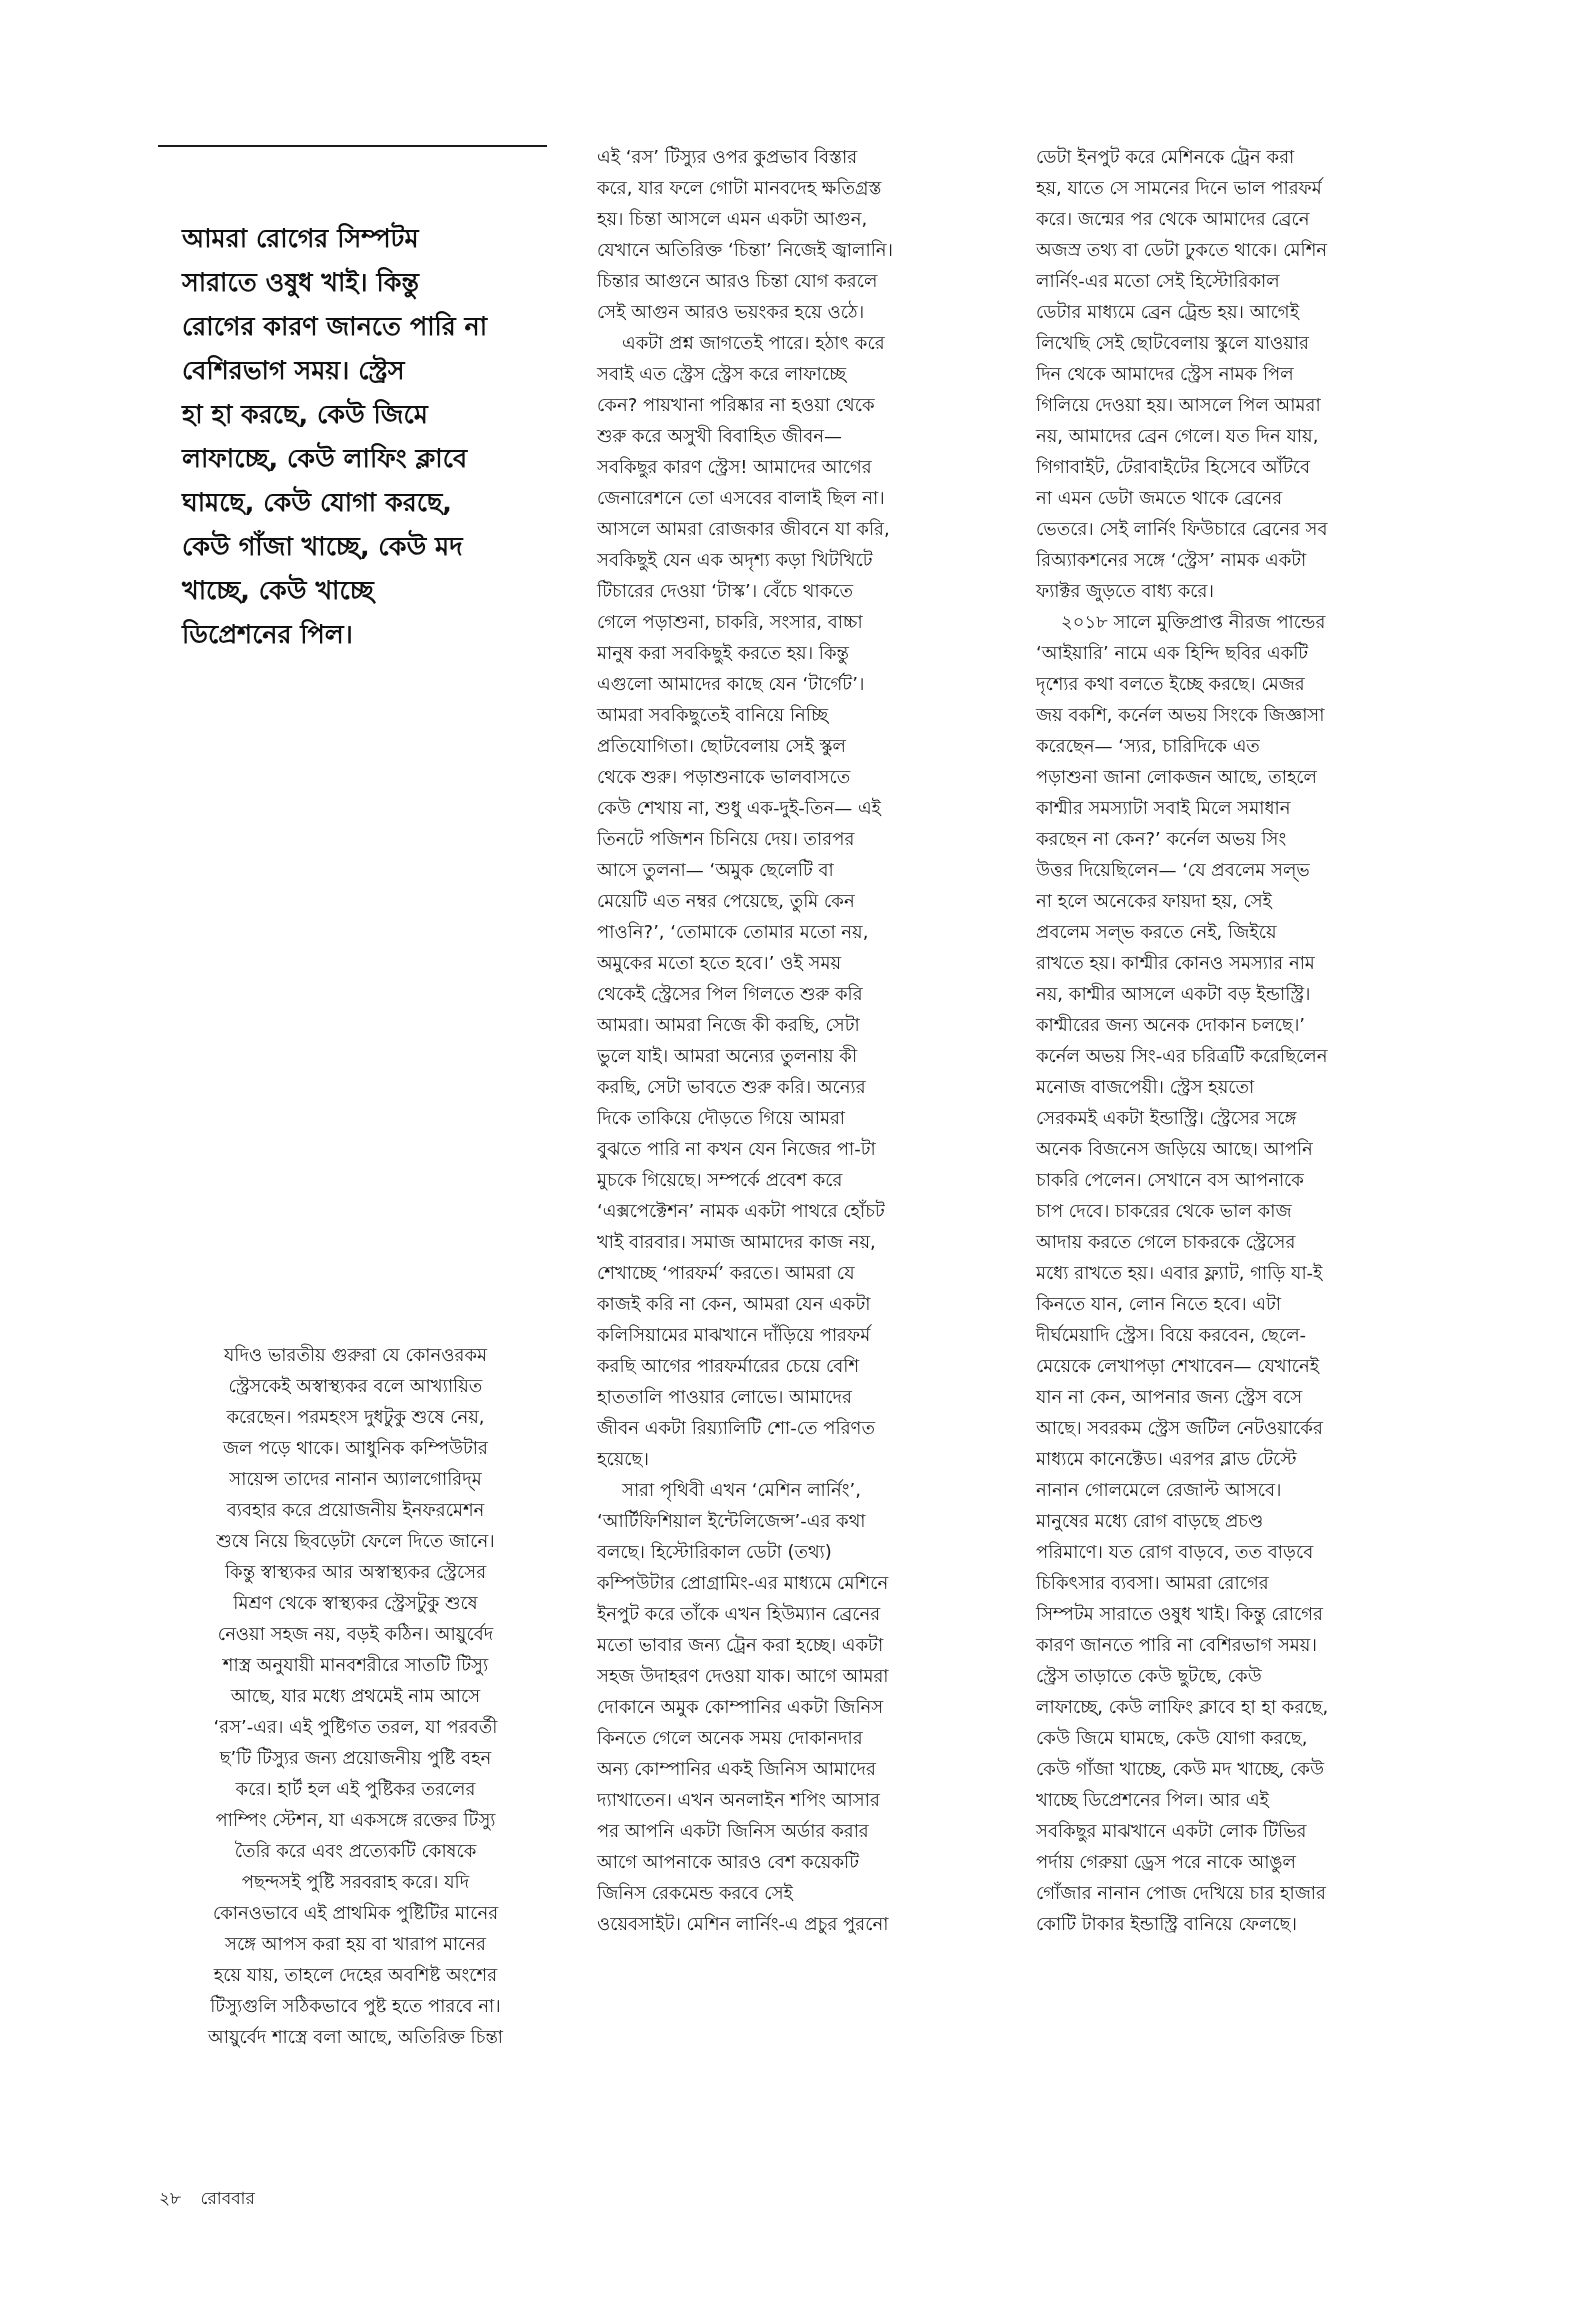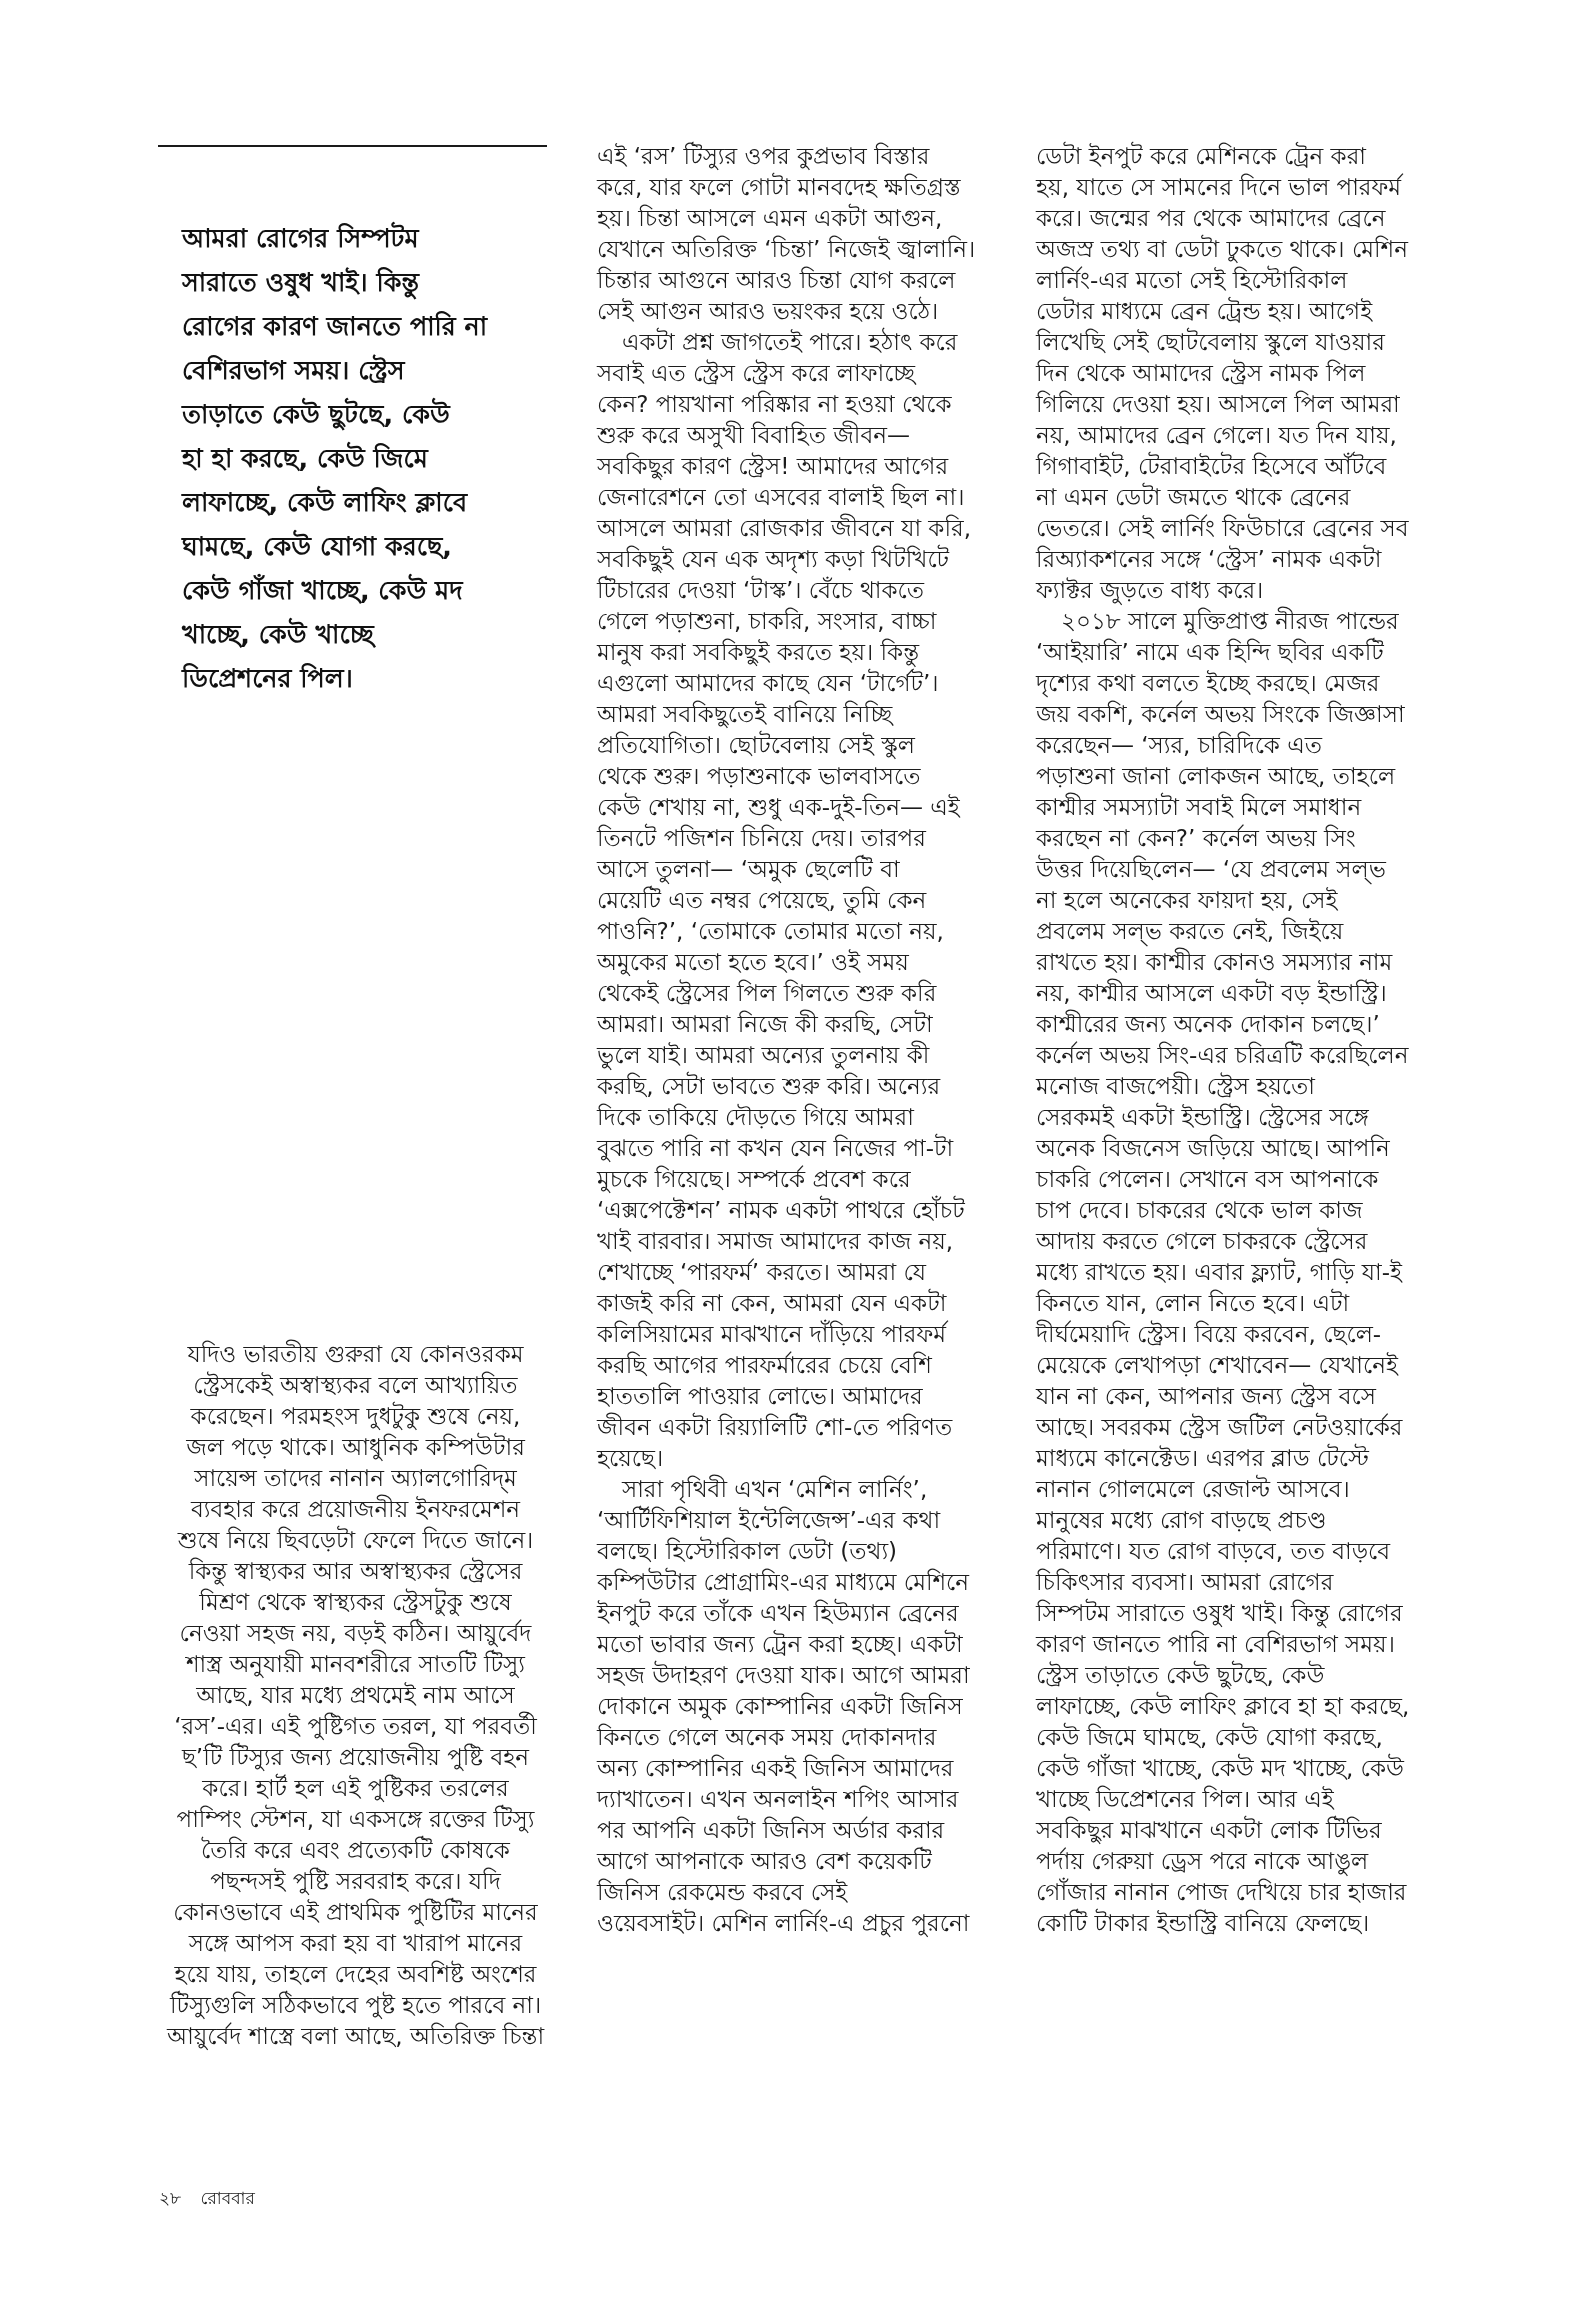--- a/index.html
+++ b/index.html
@@ -2,40 +2,39 @@
 <html style="font-size:12.3px"><head>
 <meta charset="utf-8">
 <style>
   html, body { margin: 0; padding: 0; background: #ffffff; }
   body { width: 1591px; height: 2319px; position: relative; overflow: hidden;
          font-family: "DejaVu Sans", sans-serif; color: #1a1a1a; }
   .rule { position: absolute; left: 158px; top: 145px; width: 389px; height: 1.5px; background: #1a1a1a; }
   .pullquote { position: absolute; left: 159px; top: 216px; width: 400px;
                font-size: 25.4px; line-height: 44px; font-weight: bold; color: #111; margin-left: 23px; }
   .pullquote .ln { display: block; white-space: nowrap; }
-  .col { position: absolute; font-size: 23px; line-height: 31px; color: #1c1c1c; }
+  .col { position: absolute; font-size: 18px; line-height: 31px; color: #1c1c1c; }
   .col .ln { display: block; white-space: nowrap; }
   .col .ln.indent { padding-left: 25px; }
   #col-left { left: 159px; top: 1339px; width: 393px; text-align: center; }
   #col-mid { left: 597px; top: 141px; width: 400px; }
   #col-right { left: 1036px; top: 141px; width: 400px; }
   .folio { position: absolute; left: 159px; top: 2185px; font-size: 17px; color: #222; }
   .folio span { margin-right: 14px; }
 </style>
 </head>
 <body>
 
 <div class="rule"></div>
 
 <div class="pullquote" id="pullquote">
     <span class="ln">আমরা রোগের সিম্পটম</span>
     <span class="ln">সারাতে ওষুধ খাই। কিন্তু</span>
     <span class="ln">রোগের কারণ জানতে পারি না</span>
     <span class="ln">বেশিরভাগ সময়। স্ট্রেস</span>
-    <span class="ln">তাড়াতে কেউ ছুটছে, কেউ</span>
     <span class="ln">হা হা করছে, কেউ জিমে</span>
     <span class="ln">লাফাচ্ছে, কেউ লাফিং ক্লাবে</span>
     <span class="ln">ঘামছে, কেউ যোগা করছে,</span>
     <span class="ln">কেউ গাঁজা খাচ্ছে, কেউ মদ</span>
     <span class="ln">খাচ্ছে, কেউ খাচ্ছে</span>
     <span class="ln">ডিপ্রেশনের পিল।</span>
   </div>
 
 <div class="col" id="col-left">
     <span class="ln">যদিও ভারতীয় গুরুরা যে কোনওরকম</span>

